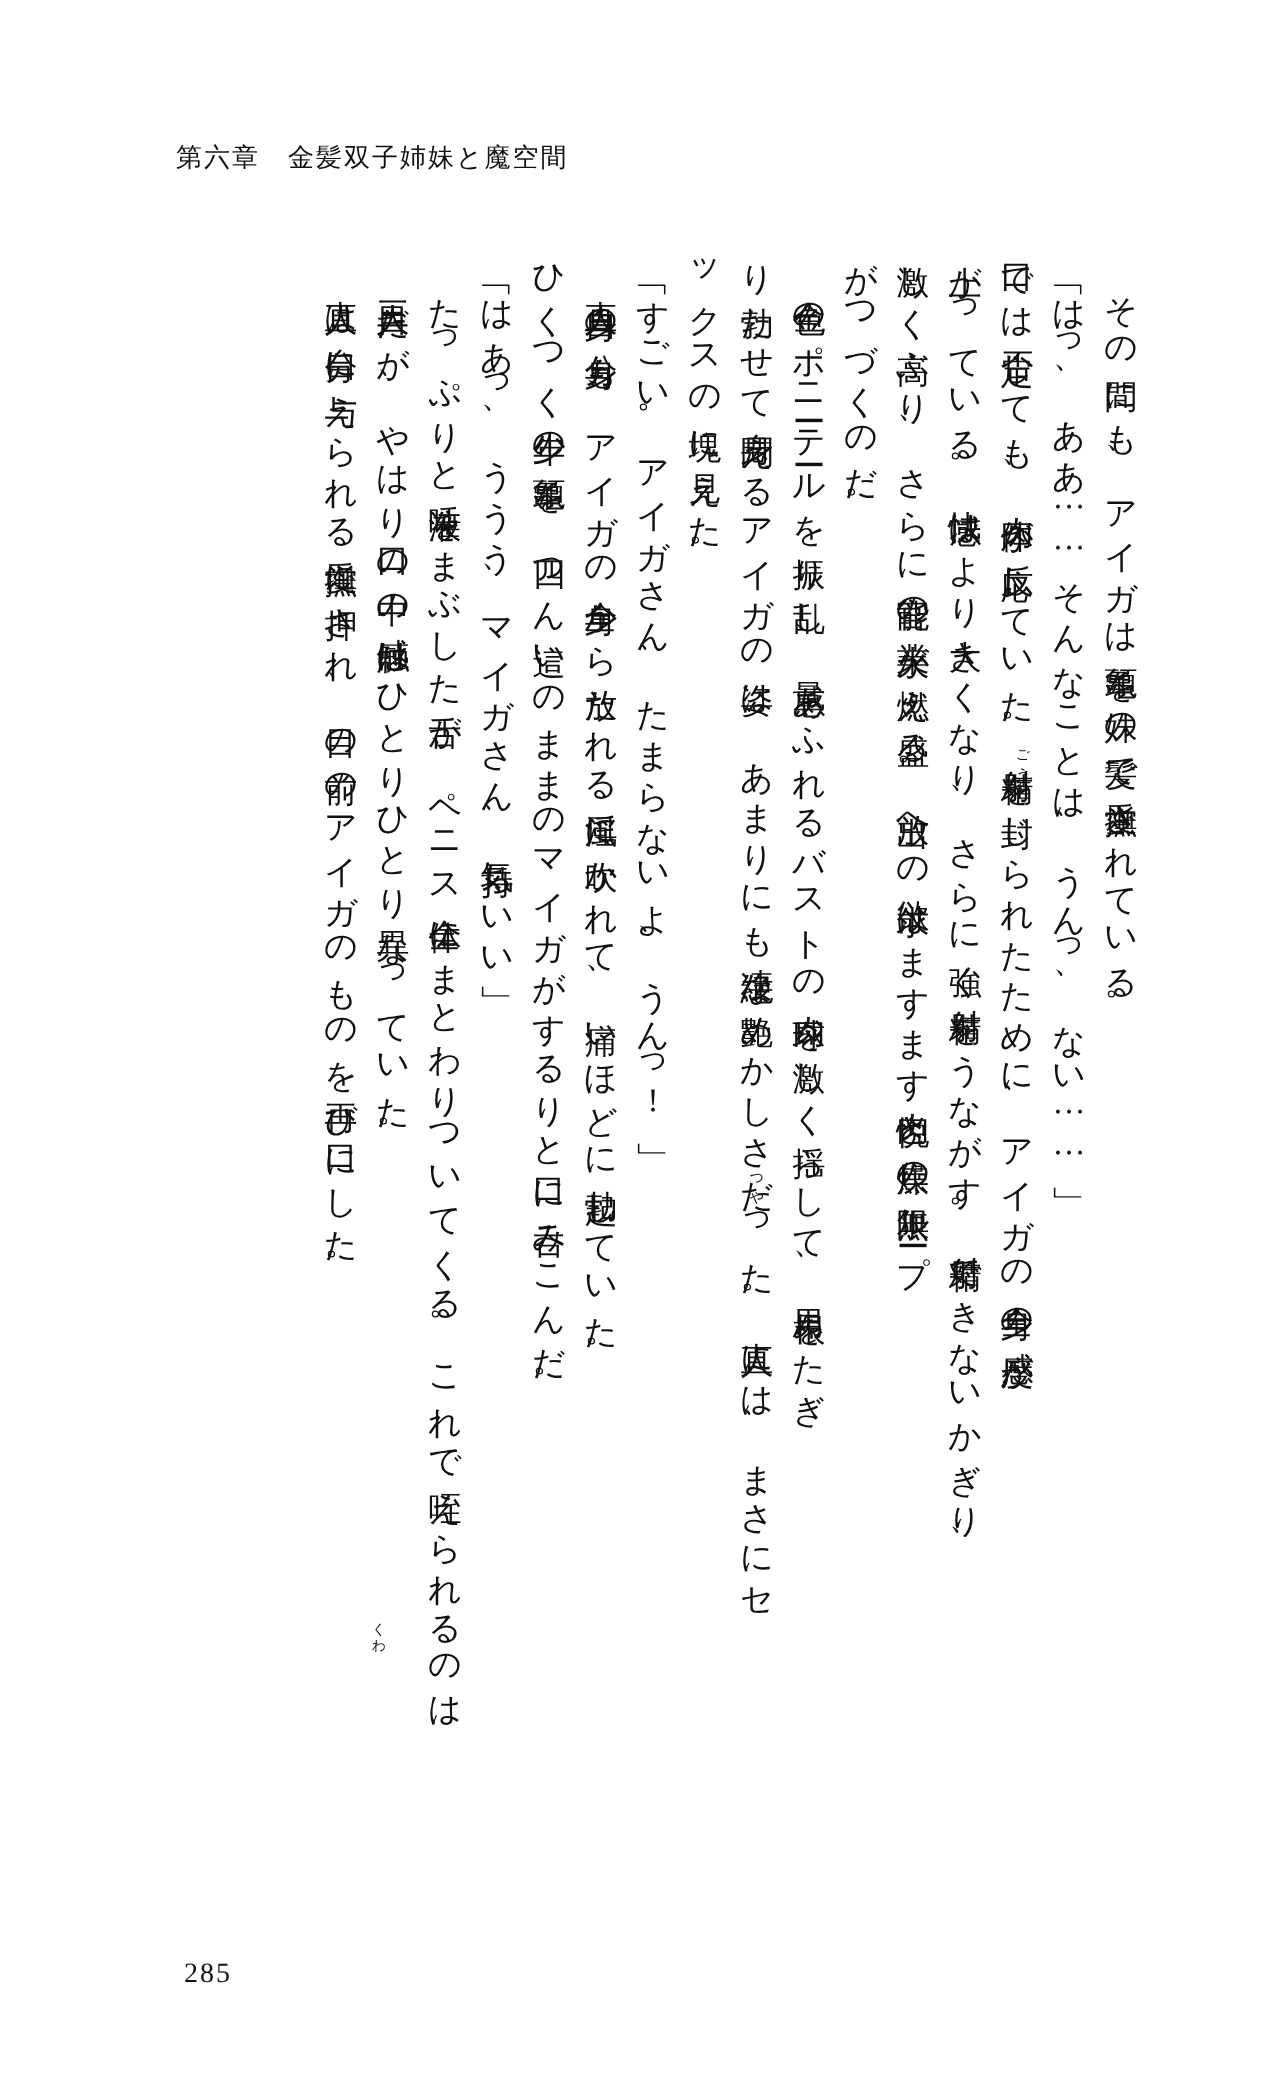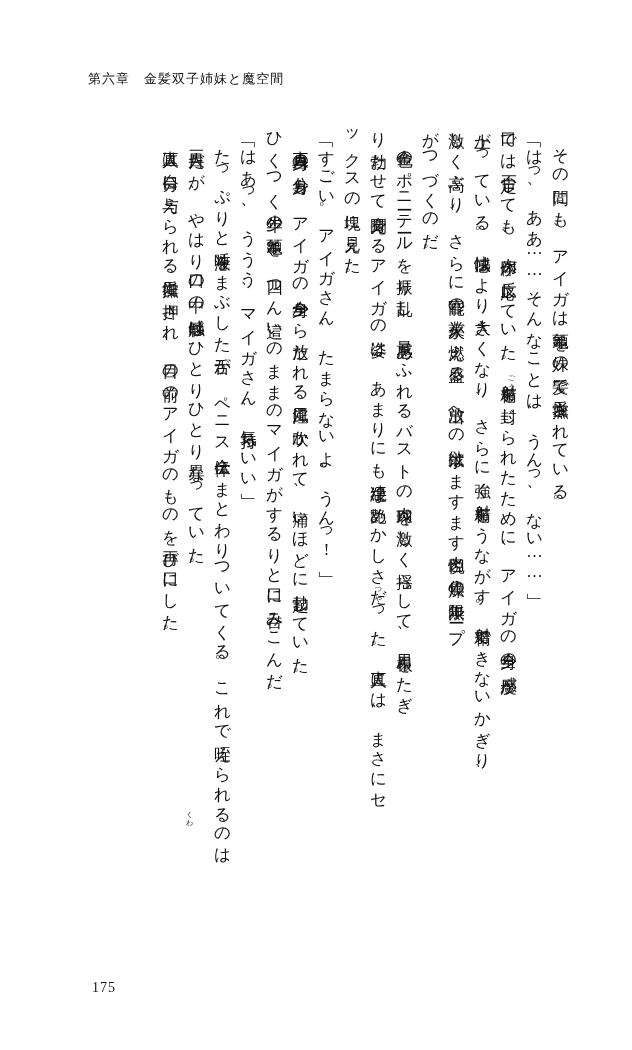--- a/index.html
+++ b/index.html
@@ -119,14 +119,14 @@
     <div class="vline indent">「はあっ、ううう、マイガさん、気持ちいい」</div>
     <div class="vline indent">たっぷりと唾液をまぶした舌が、ペニス全体にまとわりついてくる。これで咥えられるのは</div>
     <div class="vline indent">三人目だが、やはり口の中の感触はひとりひとり異なっていた。</div>
     <div class="vline indent">直人は自分に与えられる愛撫に押され、目の前のアイガのものを再び口にした。</div>
   </div>
 
   <div class="ruby" style="right:118px; top:370px;">ごうか</div>
   <div class="ruby" style="right:251px; top:582px;">つや</div>
   <div class="ruby" style="right:440px; top:806px;">くわ</div>
 
-  <div id="pagenum">175</div>
+  <div id="pagenum">285</div>
 </div>
 
 </body></html>

